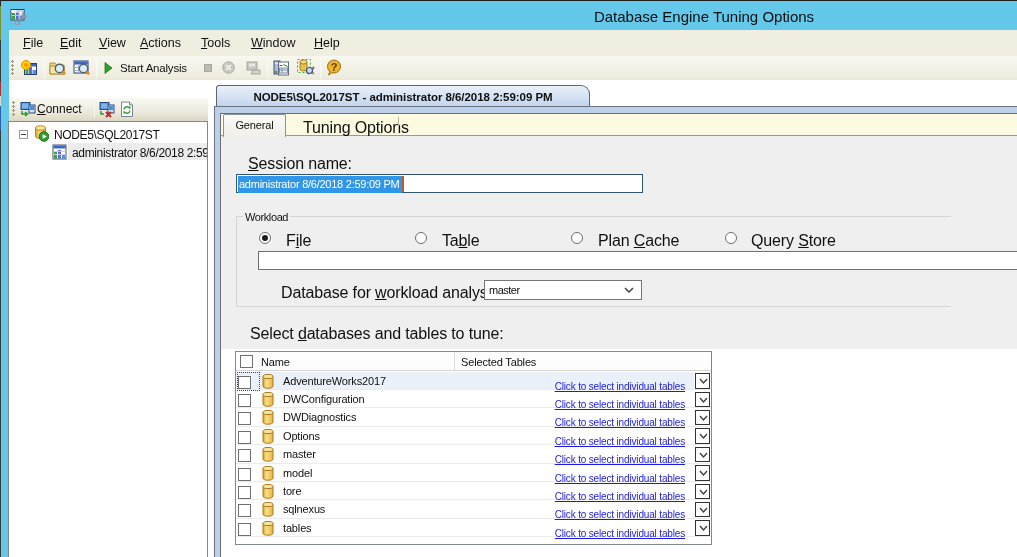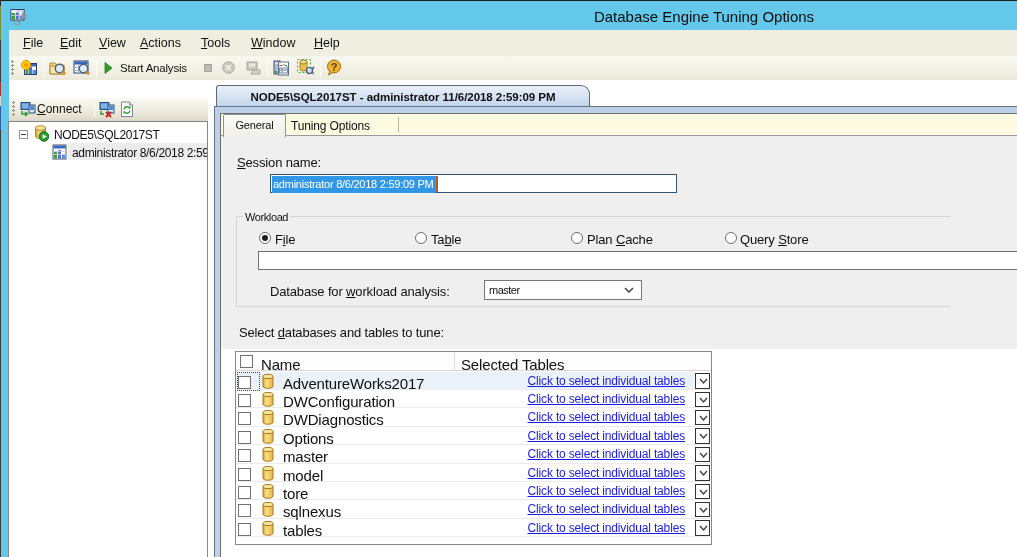--- a/index.html
+++ b/index.html
@@ -47,46 +47,46 @@
   background:linear-gradient(180deg,#e9f0fa 0%,#d3e0f2 55%,#bdd1ea 100%);
   text-align:center; font-weight:bold; font-size:11.5px; letter-spacing:-0.05px; line-height:23px; }
 #frame { position:absolute; left:6px; top:26px; width:803px; height:451px;
   background:#bdd0ea; border-top:1px solid #6b7380; border-left:1px solid #6b7380; }
 #inner { position:absolute; left:12px; top:33px; width:798px; height:444px;
   background:linear-gradient(180deg,#efefef 0,#efefef 235.5px,#ffffff 235.5px); border-left:1px solid #6e6e6e; border-top:1px solid #6e6e6e; }
 #tabstrip { position:absolute; left:0; top:0; width:798px; height:22px; background:#fcfae1; border-bottom:1px solid #9a9a9a; }
 #gentab { position:absolute; left:2px; top:0; width:63px; height:23px;
   background:linear-gradient(180deg,#fafaf7,#f0efe9); border:1px solid #8e9294; border-bottom:none;
   border-radius:2px 2px 0 0; text-align:center; line-height:21px; font-size:11px; z-index:3; }
-#tuntab { position:absolute; left:70px; top:5px; font-size:12px;text-align:center; }
+#tuntab { position:absolute; left:82px; top:5px; font-size:16px;text-align:center; }
 #tabsep { position:absolute; left:177px; top:3px; width:1px; height:15px; background:#b9b6a3; }
 
 
-label.lbl { position:absolute; font-size:13px; letter-spacing:-0.15px; white-space:nowrap; }
-#sessinput { position:absolute; left:28px; top:94px; width:407px; height:19px; background:#fff; border:1px solid #33536f;margin-left:34px; }
+label.lbl { position:absolute; font-size:16px; letter-spacing:-0.15px; white-space:nowrap;margin-left:11px; }
+#sessinput { position:absolute; left:28px; top:94px; width:407px; height:19px; background:#fff; border:1px solid #33536f; }
 #sessinput .hl { position:absolute; left:1px; top:1px; height:17px; background:#3096e8; color:#fff; font-size:11px; letter-spacing:-0.25px; line-height:17px; padding-left:1px; white-space:nowrap; }
 #caret { position:absolute; top:1px; width:2px; height:16px; background:#c05a1a; }
 
 #grp { position:absolute; left:28px; top:136px; width:715px; height:91px; border-left:1px solid #d5d5d5; border-top:1px solid #d5d5d5; border-bottom:1px solid #d5d5d5; }
 #grplbl { position:absolute; left:6px; top:-6px; background:#efefef; padding:0 2px; font-size:11px; letter-spacing:-0.4px; }
 .radio { position:absolute; width:12px; height:12px; border:1px solid #6e6e6e; border-radius:50%; background:#fff; }
 .radio.on:after { content:""; position:absolute; left:2px; top:2px; width:6px; height:6px; border-radius:50%; background:#1c1c1c; }
 #fileinput { position:absolute; left:50px; top:171px; width:761px; height:19px; background:#fff; border:1px solid #707070; }
 #combo { position:absolute; left:276px; top:200px; width:158px; height:20px; background:#fff; border:1px solid #767676; font-size:11px; letter-spacing:-0.5px; line-height:18px; padding-left:4px; }
 #combo svg { position:absolute; right:7px; top:6px; }
 
 
 #dbtable { position:absolute; left:27px; top:271px; width:477px; height:194px; background:#fff; border:1px solid #828790; }
 #dbhead { position:absolute; left:0; top:0; width:475px; height:19px; background:#fdfdfd; border-bottom:1px solid #d5d5d5; }
 .colsep { position:absolute; left:218px; top:0; width:1px; height:18px; background:#d9d9d9; }
 .dbrow { position:absolute; left:0; width:475px; height:18.4px; border-bottom:1px solid #ebebeb; font-size:11px; }
 .dbrow.alt { background:linear-gradient(90deg,#ebf1f9 0,#ebf1f9 458px,#fff 458px); }
 .cb { position:absolute; width:13px; height:13px; border:1px solid #707070; background:#fff; }
-.rowname { position:absolute; left:47px; top:3px; font-size:15px; letter-spacing:-0.15px; }
-.link { position:absolute; right:26px; top:2px; font-size:12px; letter-spacing:-0.16px; color:#1b1be4; text-decoration:underline; white-space:nowrap; }
+.rowname { position:absolute; left:47px; top:3px; font-size:11px; letter-spacing:-0.15px; }
+.link { position:absolute; right:26px; top:9px; font-size:10px; letter-spacing:-0.16px; color:#1b1be4; text-decoration:underline; white-space:nowrap; }
 .dd { position:absolute; right:1px; top:1.5px; width:15.5px; height:15.5px; border:1px solid #323232; background:#fff; }
 .dd svg { position:absolute; left:3px; top:4px; }
 .focusrect { position:absolute; left:0.5px; top:0px; width:23px; height:19px; border:1px dotted #444; }
 .dbicon { position:absolute; left:25px; top:1px; }
 </style>
 </head>
 <body>
 <div class="abs" id="desktop">
     <div class="g"></div>
   </div>
@@ -261,21 +261,21 @@
       <rect x="6" y="6" width="3" height="8.5" fill="#5b6fc8"></rect>
       <rect x="10" y="10" width="3" height="4.5" fill="#4b8df0"></rect>
       <line x1="1.5" y1="7.5" x2="13.5" y2="7.5" stroke="#c4d0e4"></line>
       <line x1="1.5" y1="10.5" x2="13.5" y2="10.5" stroke="#c4d0e4"></line>
     </svg>
     <span class="trow" style="left:63px;top:24px">administrator 8/6/2018 2:59:</span>
   </div>
 </div>
 
 <div class="abs" id="main">
-  <div id="doctab">NODE5\SQL2017ST - administrator 11/6/2018 2:59:09 PM</div>
+  <div id="doctab">NODE5\SQL2017ST - administrator 8/6/2018 2:59:09 PM</div>
   <div id="frame"></div>
   <div id="inner">
     <div id="tabstrip">
       <div id="gentab">General</div>
       <span id="tuntab">Tuning Options</span>
       <div id="tabsep"></div>
     </div>
   </div>
   <label class="lbl" style="left:29px;top:75px"><u>S</u>ession name:</label>
   <div id="sessinput">

